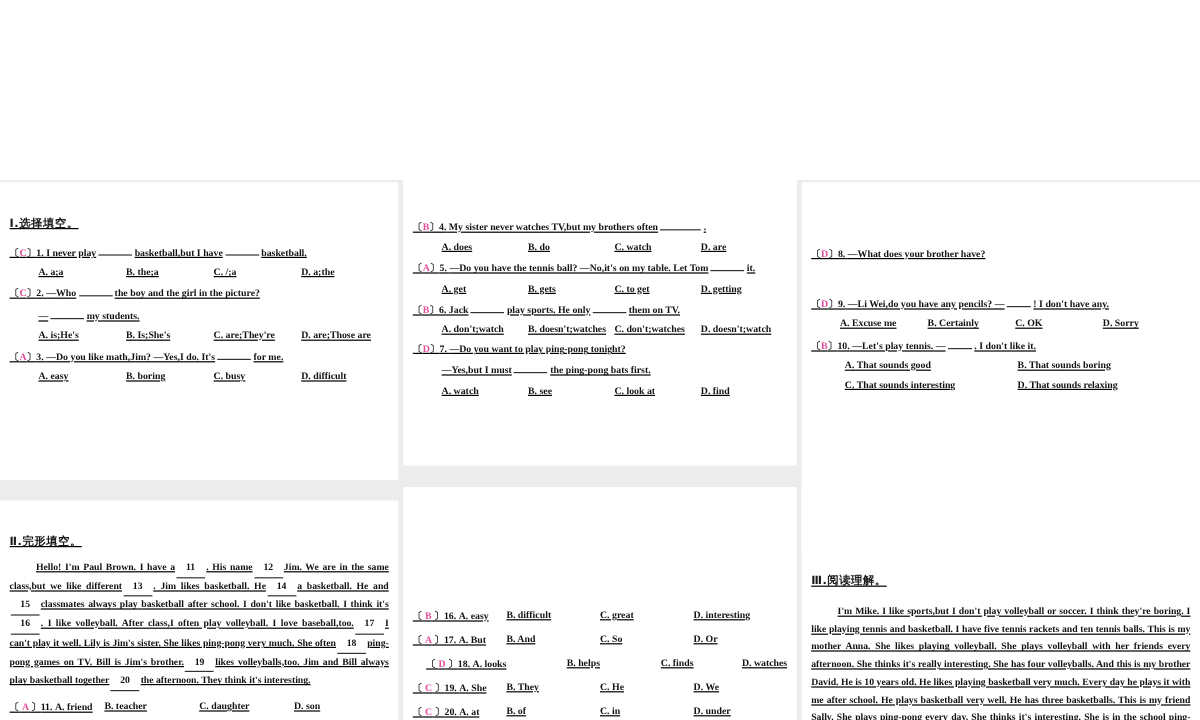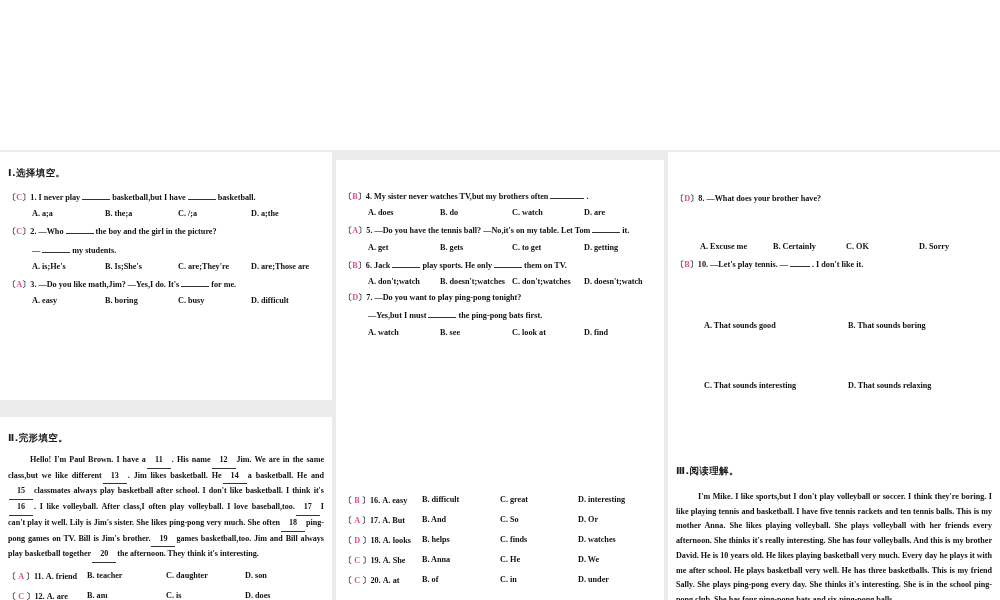--- a/index.html
+++ b/index.html
@@ -27,27 +27,27 @@
   }
 
   .panel {
     position: absolute;
     background: #ffffff;
     overflow: hidden;
   }
 
   
   .p-tl { left: 0;   top: 152px; width: 332px; height: 248px; }
-  .p-tm { left: 336px; top: 160px; width: 328px; height: 248px; }
+  .p-tm { left: 336px; top: 140px; width: 328px; height: 248px; }
   .p-tr { left: 668px; top: 152px; width: 332px; height: 308px; }
   .p-bl { left: 0;   top: 417px; width: 332px; height: 194px; }
   .p-bm { left: 336px; top: 406px; width: 328px; height: 194px; }
   .p-br { left: 668px; top: 406px; width: 332px; height: 194px; }
 
-  .inner { padding: 3px 8px; }
+  .inner { padding: 16px 8px; text-decoration: underline; }
 
   
   .sec-head {
     font-family: "DejaVu Sans", sans-serif;
     font-weight: bold;
     font-size: 9.5px;
     color: #1a1a1a;
     letter-spacing: 0.4px;
   }
 
@@ -82,21 +82,21 @@
     display: flex;
     font-size: 8.2px;
     font-weight: bold;
     color: #111;
     line-height: 1.0;
     white-space: nowrap;
   }
   .opts > span { flex: 0 0 25%; }
   .opts.half > span { flex: 0 0 50%; }
   .opts.indent { padding-left: 24px; }
-  .opts.indent2 { padding-left: 28px; margin-top: 44px; }
+  .opts.indent2 { padding-left: 28px; }
 
   .stem-indent { padding-left: 24px; }
 
   
   .passage {
     font-size: 8.1px;
     font-weight: bold;
     color: #111;
     line-height: 1.82;
     text-align: justify;
@@ -271,20 +271,24 @@
           <span class="bracket">〔</span><span class="ans">D</span><span class="bracket">〕</span><span>8.</span>
           <span>—What does your brother have?</span>
         </div>
         <div class="spacer-8"></div>
         <div class="spacer-8"></div>
         <div class="spacer-8"></div>
       </div>
       <div class="spacer-8"></div>
 
       <div>
+        <div class="qline">
+          <span class="bracket">〔</span><span class="ans">D</span><span class="bracket">〕</span><span>9.</span>
+          <span>—Li Wei,do you have any pencils?    —</span><span class="blank sm"></span><span>! I don't have any.</span>
+        </div>
         <div class="spacer-8"></div>
         <div class="opts indent">
           <span>A. Excuse me</span>
           <span>B. Certainly</span>
           <span>C. OK</span>
           <span>D. Sorry</span>
         </div>
       </div>
       <div class="spacer-8"></div>
 
@@ -311,21 +315,21 @@
     <div class="inner">
       <div class="spacer-12"></div>
       <div class="sec-head">Ⅱ.完形填空。</div>
       <div class="spacer-8"></div>
 
       <div class="passage">
         <span class="first"></span><span>Hello! I'm Paul Brown. I have a</span><span class="numblank">11</span><span>. His name</span><span class="numblank">12</span><span>Jim. We are in the same class,but we like</span>
         <span>different</span><span class="numblank">13</span><span>. Jim likes basketball. He</span><span class="numblank">14</span><span>a basketball. He and</span><span class="numblank">15</span><span>classmates always play</span>
         <span>basketball after school. I don't like basketball. I think it's</span><span class="numblank">16</span><span>. I like volleyball. After class,I often play</span>
         <span>volleyball. I love baseball,too.</span><span class="numblank">17</span><span>I can't play it well. Lily is Jim's sister. She likes ping-pong very much.</span>
-        <span>She often</span><span class="numblank">18</span><span>ping-pong games on TV. Bill is Jim's brother.</span><span class="numblank">19</span><span>games basketball,too. Jim and Bill</span>
+        <span>She often</span><span class="numblank">18</span><span>ping-pong games on TV. Bill is Jim's brother.</span><span class="numblank">19</span><span>likes volleyballs,too. Jim and Bill</span>
         <span>always play basketball together</span><span class="numblank">20</span><span>the afternoon. They think it's interesting.</span>
       </div>
 
       <div class="spacer-8"></div>
 
       <div class="qlist">
         <div class="row" style="margin-bottom:9px;">
           <span class="lead"><span class="bracket">〔</span> <span class="ans">A</span> <span class="bracket">〕</span><span>11. A. friend</span></span>
           <span>B. teacher</span>
           <span>C. daughter</span>
@@ -357,29 +361,29 @@
           <span>B. difficult</span>
           <span>C. great</span>
           <span>D. interesting</span>
         </div>
         <div class="row" style="margin-bottom:9px;">
           <span class="lead"><span class="bracket">〔</span> <span class="ans">A</span> <span class="bracket">〕</span><span>17. A. But</span></span>
           <span>B. And</span>
           <span>C. So</span>
           <span>D. Or</span>
         </div>
-        <div class="row" style="margin-bottom:9px;">
+        <div class="row" style="margin-bottom:9px;text-align:right;">
           <span class="lead"><span class="bracket">〔</span> <span class="ans">D</span> <span class="bracket">〕</span><span>18. A. looks</span></span>
           <span>B. helps</span>
           <span>C. finds</span>
           <span>D. watches</span>
         </div>
         <div class="row" style="margin-bottom:9px;">
           <span class="lead"><span class="bracket">〔</span> <span class="ans">C</span> <span class="bracket">〕</span><span>19. A. She</span></span>
-          <span>B. Anna</span>
+          <span>B. They</span>
           <span>C. He</span>
           <span>D. We</span>
         </div>
         <div class="row">
           <span class="lead"><span class="bracket">〔</span> <span class="ans">C</span> <span class="bracket">〕</span><span>20. A. at</span></span>
           <span>B. of</span>
           <span>C. in</span>
           <span>D. under</span>
         </div>
       </div>

